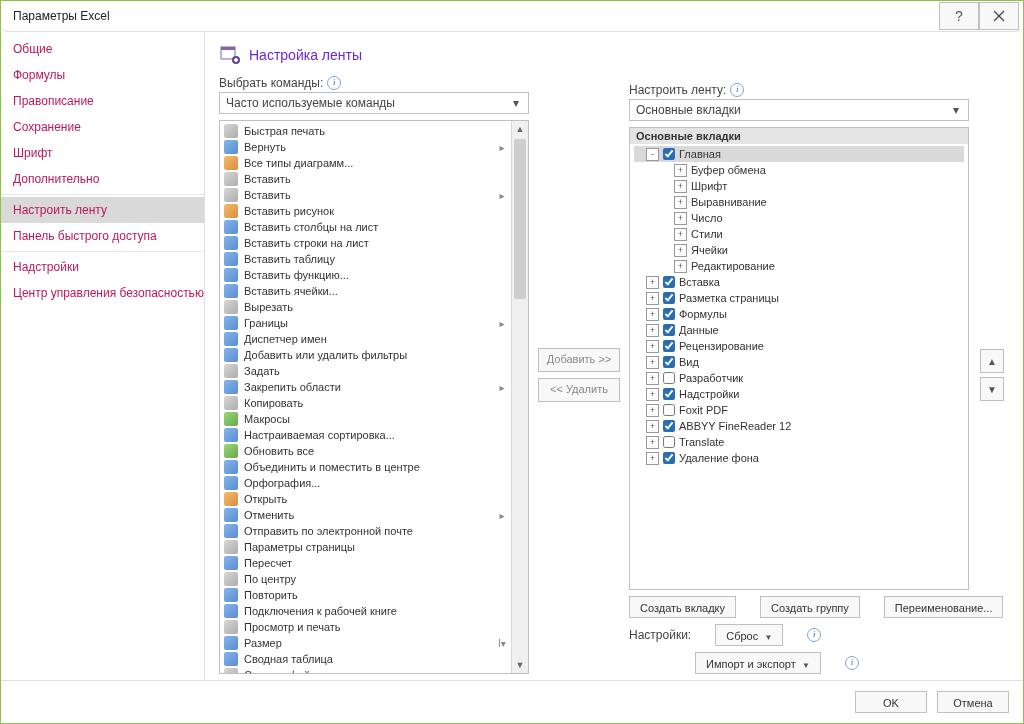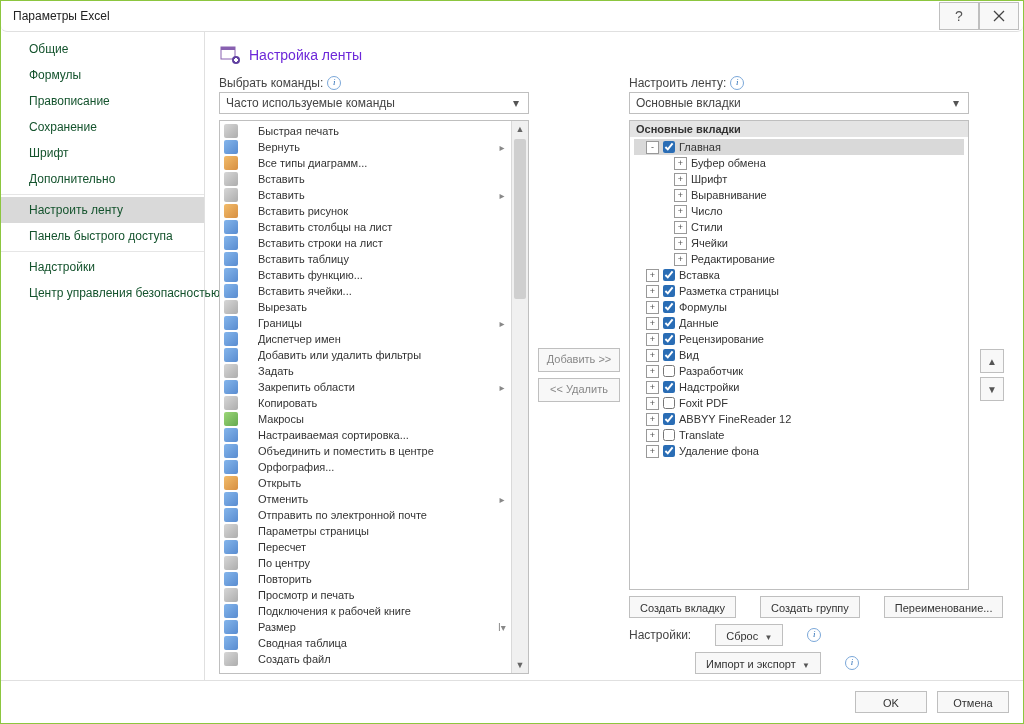--- a/index.html
+++ b/index.html
@@ -48,22 +48,22 @@
     display: flex;
     min-height: 0;
   }
   .sidebar {
     width: 204px;
     border-right: 1px solid #e0e0e0;
     padding-top: 4px;
     box-sizing: border-box;
   }
   .sidebar .item {
-    padding: 6px 28px;
-    color: #14532d;
+    padding: 6px 12px;
+    color: #be185d;
     font-size: 12px;
     white-space: nowrap;
   }
   .sidebar .item.selected {
     background: #d9d9d9;
   }
   .sidebar .sep {
     height: 1px;
     background: #e6e6e6;
     margin: 2px 0;
@@ -94,21 +94,21 @@
     min-height: 0;
   }
   .col {
     display: flex;
     flex-direction: column;
     min-width: 0;
   }
   .col.left { width: 310px; }
   .col.mid  { width: 100px; align-items: center; justify-content: center; gap: 6px; }
   .col.right{ flex: 1; display:flex; flex-direction:row; }
-  .col.right-inner { flex:1; display:flex; flex-direction:column; min-width:0; }
+  .col.right-inner { flex:1; display:flex; flex-direction:column; min-width:0;margin-top:7px; }
   .field-label {
     font-size: 12px;
     color: #444;
     margin-bottom: 2px;
     display: flex;
     align-items: center;
     gap: 4px;
   }
   .info-i {
     display:inline-block;
@@ -147,21 +147,21 @@
     display: flex;
   }
   .list-inner {
     flex:1;
     overflow: hidden;
     padding: 2px 0;
   }
   .cmd-row {
     display: flex;
     align-items: center;
-    gap: 20px;
+    gap: 6px;
     padding: 0 4px;
     height: 16px;
     font-size: 11px;
     color: #333;
     white-space: nowrap;
   }
   .cmd-row .ic {
     width: 14px; height: 14px;
     flex-shrink: 0;
     display:inline-block;
@@ -443,20 +443,24 @@
                 </div>
                 <div class="cmd-row">
                   <span class="ic green"></span>
                   <span class="lbl">Макросы</span>
                 </div>
                 <div class="cmd-row">
                   <span class="ic blue"></span>
                   <span class="lbl">Настраиваемая сортировка...</span>
                 </div>
                 <div class="cmd-row">
+                  <span class="ic green"></span>
+                  <span class="lbl">Обновить все</span>
+                </div>
+                <div class="cmd-row">
                   <span class="ic blue"></span>
                   <span class="lbl">Объединить и поместить в центре</span>
                 </div>
                 <div class="cmd-row">
                   <span class="ic blue"></span>
                   <span class="lbl">Орфография...</span>
                 </div>
                 <div class="cmd-row">
                   <span class="ic orange"></span>
                   <span class="lbl">Открыть</span>
@@ -480,26 +484,26 @@
                 </div>
                 <div class="cmd-row">
                   <span class="ic gray"></span>
                   <span class="lbl">По центру</span>
                 </div>
                 <div class="cmd-row">
                   <span class="ic blue"></span>
                   <span class="lbl">Повторить</span>
                 </div>
                 <div class="cmd-row">
+                  <span class="ic blue"></span>
+                  <span class="lbl">Подключения к рабочей книге</span>
+                </div>
+                <div class="cmd-row">
                   <span class="ic gray"></span>
                   <span class="lbl">Просмотр и печать</span>
-                </div>
-                <div class="cmd-row">
-                  <span class="ic blue"></span>
-                  <span class="lbl">Подключения к рабочей книге</span>
                 </div>
                 <div class="cmd-row">
                   <span class="ic blue"></span>
                   <span class="lbl">Размер</span>
                   <span class="sub">I▾</span>
                 </div>
                 <div class="cmd-row">
                   <span class="ic blue"></span>
                   <span class="lbl">Сводная таблица</span>
                 </div>

